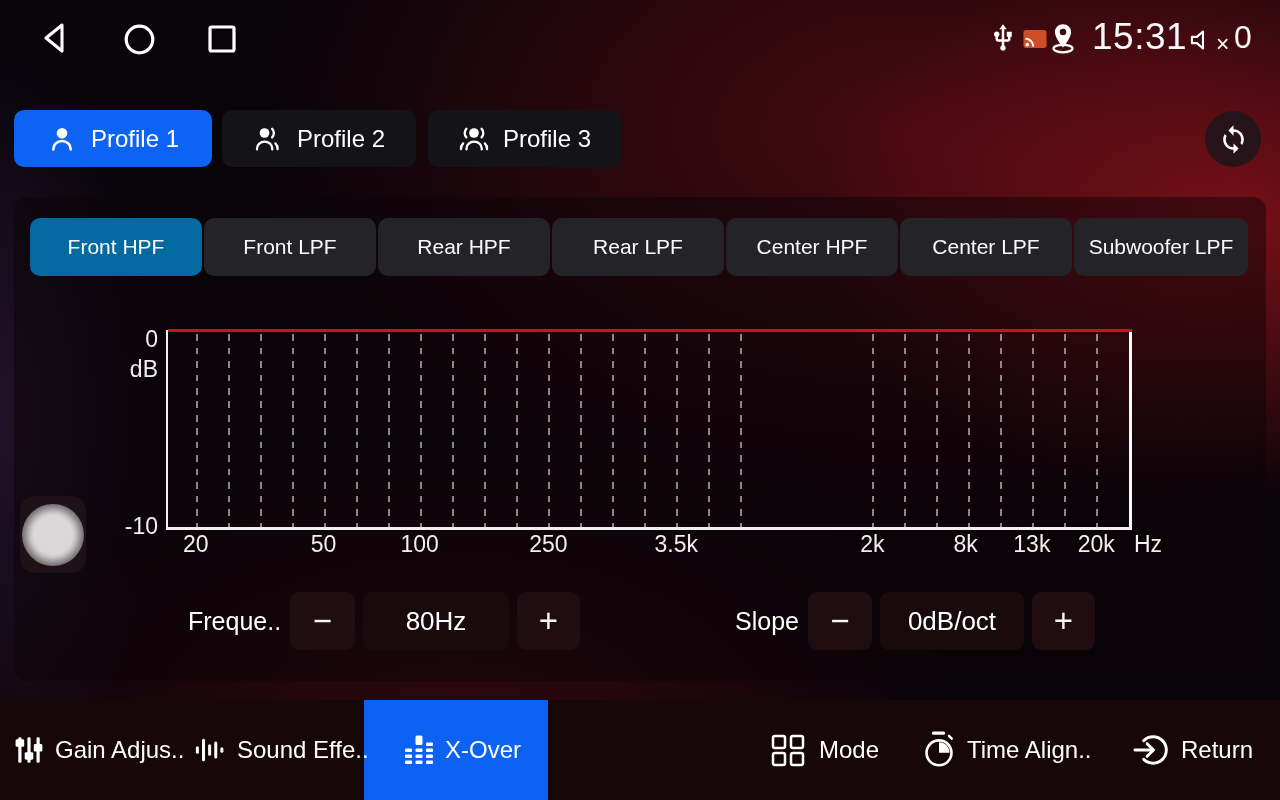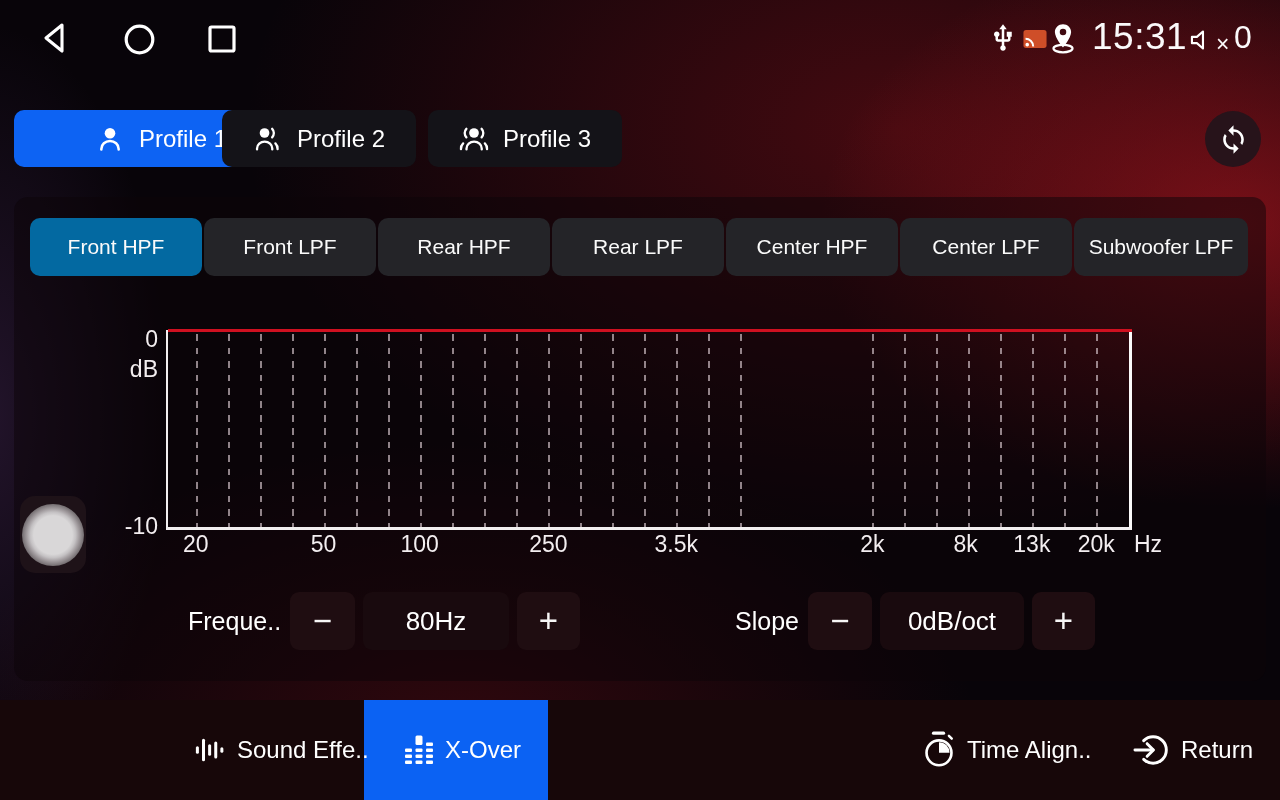--- a/index.html
+++ b/index.html
@@ -122,21 +122,21 @@
 </div>
 <div class="sb-time">15:31</div>
 <div class="abs" style="left:1188px;top:26px;">
   <svg width="27" height="28" viewBox="0 0 24 24">
       <path d="M3.5 9.2 v5.6 h4.4 l5.4 4.7 V4.5 L7.9 9.2 Z" fill="none" stroke="#fff" stroke-width="1.9" stroke-linejoin="round"></path>
     </svg>
 </div>
 <div class="sb-x">×</div>
 <div class="sb-0">0</div>
 
-<div class="profile-tab active" style="left:14px;width:198px;padding-left:48px;">
+<div class="profile-tab active" style="left:14px;width:198px;">
   <span>
     <svg width="30" height="28" viewBox="0 0 26 24">
       <circle cx="13" cy="7" r="4.6" fill="#fff"></circle>
       <path d="M5.5 21 v-0.4 a7.5 6.9 0 0 1 15 0 V21" fill="none" stroke="#fff" stroke-width="2.2" stroke-linecap="round"></path>
     </svg>
   </span>
   <span>Profile 1</span>
 </div>
 <div class="profile-tab" style="left:222px;width:194px;">
   <span>
@@ -264,20 +264,33 @@
 <div class="ctl-val" style="left:880px;width:144px;">
     <span>0dB/oct</span>
   </div>
 <div class="ctl-btn" style="left:1032px;width:63px;">
     <span>+</span>
   </div>
 
 <div class="bottom-bar">
   <div class="nav-active-bg"></div>
 
+  <div class="nav-item" style="left:14px;">
+    <span>
+      <svg width="30" height="30" viewBox="0 0 28 28">
+        <rect x="4" y="2" width="3" height="24" rx="1.2" fill="#fff"></rect>
+        <rect x="12.5" y="2" width="3" height="24" rx="1.2" fill="#fff"></rect>
+        <rect x="21" y="2" width="3" height="24" rx="1.2" fill="#fff"></rect>
+        <rect x="1.5" y="4" width="8" height="7" rx="1.3" fill="#fff"></rect>
+        <rect x="10" y="16" width="8" height="7" rx="1.3" fill="#fff"></rect>
+        <rect x="18.5" y="8.5" width="8" height="7" rx="1.3" fill="#fff"></rect>
+      </svg>
+    </span>
+    <span>Gain Adjus..</span>
+  </div>
 
   <div class="nav-item" style="left:194px;">
     <span>
       <svg width="32" height="30" viewBox="0 0 34 30">
         <rect x="2" y="11" width="3.2" height="8" rx="1.6" fill="#fff"></rect>
         <rect x="8.5" y="3" width="3.2" height="24" rx="1.6" fill="#fff"></rect>
         <rect x="15" y="9" width="3.2" height="12" rx="1.6" fill="#fff"></rect>
         <rect x="21.5" y="6" width="3.2" height="18" rx="1.6" fill="#fff"></rect>
         <rect x="28" y="12" width="3.2" height="6" rx="1.6" fill="#fff"></rect>
       </svg>
@@ -298,20 +311,31 @@
         <rect x="22" y="8.5" width="7" height="3.5" rx="1" fill="#fff"></rect>
         <rect x="22" y="14.5" width="7" height="3.5" rx="1" fill="#fff"></rect>
         <rect x="22" y="20.5" width="7" height="3.5" rx="1" fill="#fff"></rect>
         <rect x="22" y="26.5" width="7" height="3.5" rx="1" fill="#fff"></rect>
       </svg>
     </span>
     <span>X-Over</span>
   </div>
 
 
+  <div class="nav-item" style="left:768px;">
+    <span>
+      <svg width="40" height="40" viewBox="0 0 40 40">
+        <rect x="5" y="6" width="12" height="12" rx="2" fill="none" stroke="#fff" stroke-width="2.5"></rect>
+        <rect x="23" y="6" width="12" height="12" rx="2" fill="none" stroke="#fff" stroke-width="2.5"></rect>
+        <rect x="5" y="23" width="12" height="12" rx="2" fill="none" stroke="#fff" stroke-width="2.5"></rect>
+        <rect x="23" y="23" width="12" height="12" rx="2" fill="none" stroke="#fff" stroke-width="2.5"></rect>
+      </svg>
+    </span>
+    <span>Mode</span>
+  </div>
 
   <div class="nav-item" style="left:922px;">
     <span>
       <svg width="34" height="40" viewBox="0 0 36 40">
         <rect x="10.5" y="0.5" width="14" height="3.4" rx="1.7" fill="#fff"></rect>
         <line x1="28.5" y1="5" x2="31.5" y2="8" stroke="#fff" stroke-width="2.6" stroke-linecap="round"></line>
         <circle cx="18" cy="23" r="13.2" fill="none" stroke="#fff" stroke-width="2.8"></circle>
         <path d="M18 23 L18 11.8 A11.2 11.2 0 0 1 29.2 23 Z" fill="#fff"></path>
       </svg>
     </span>

